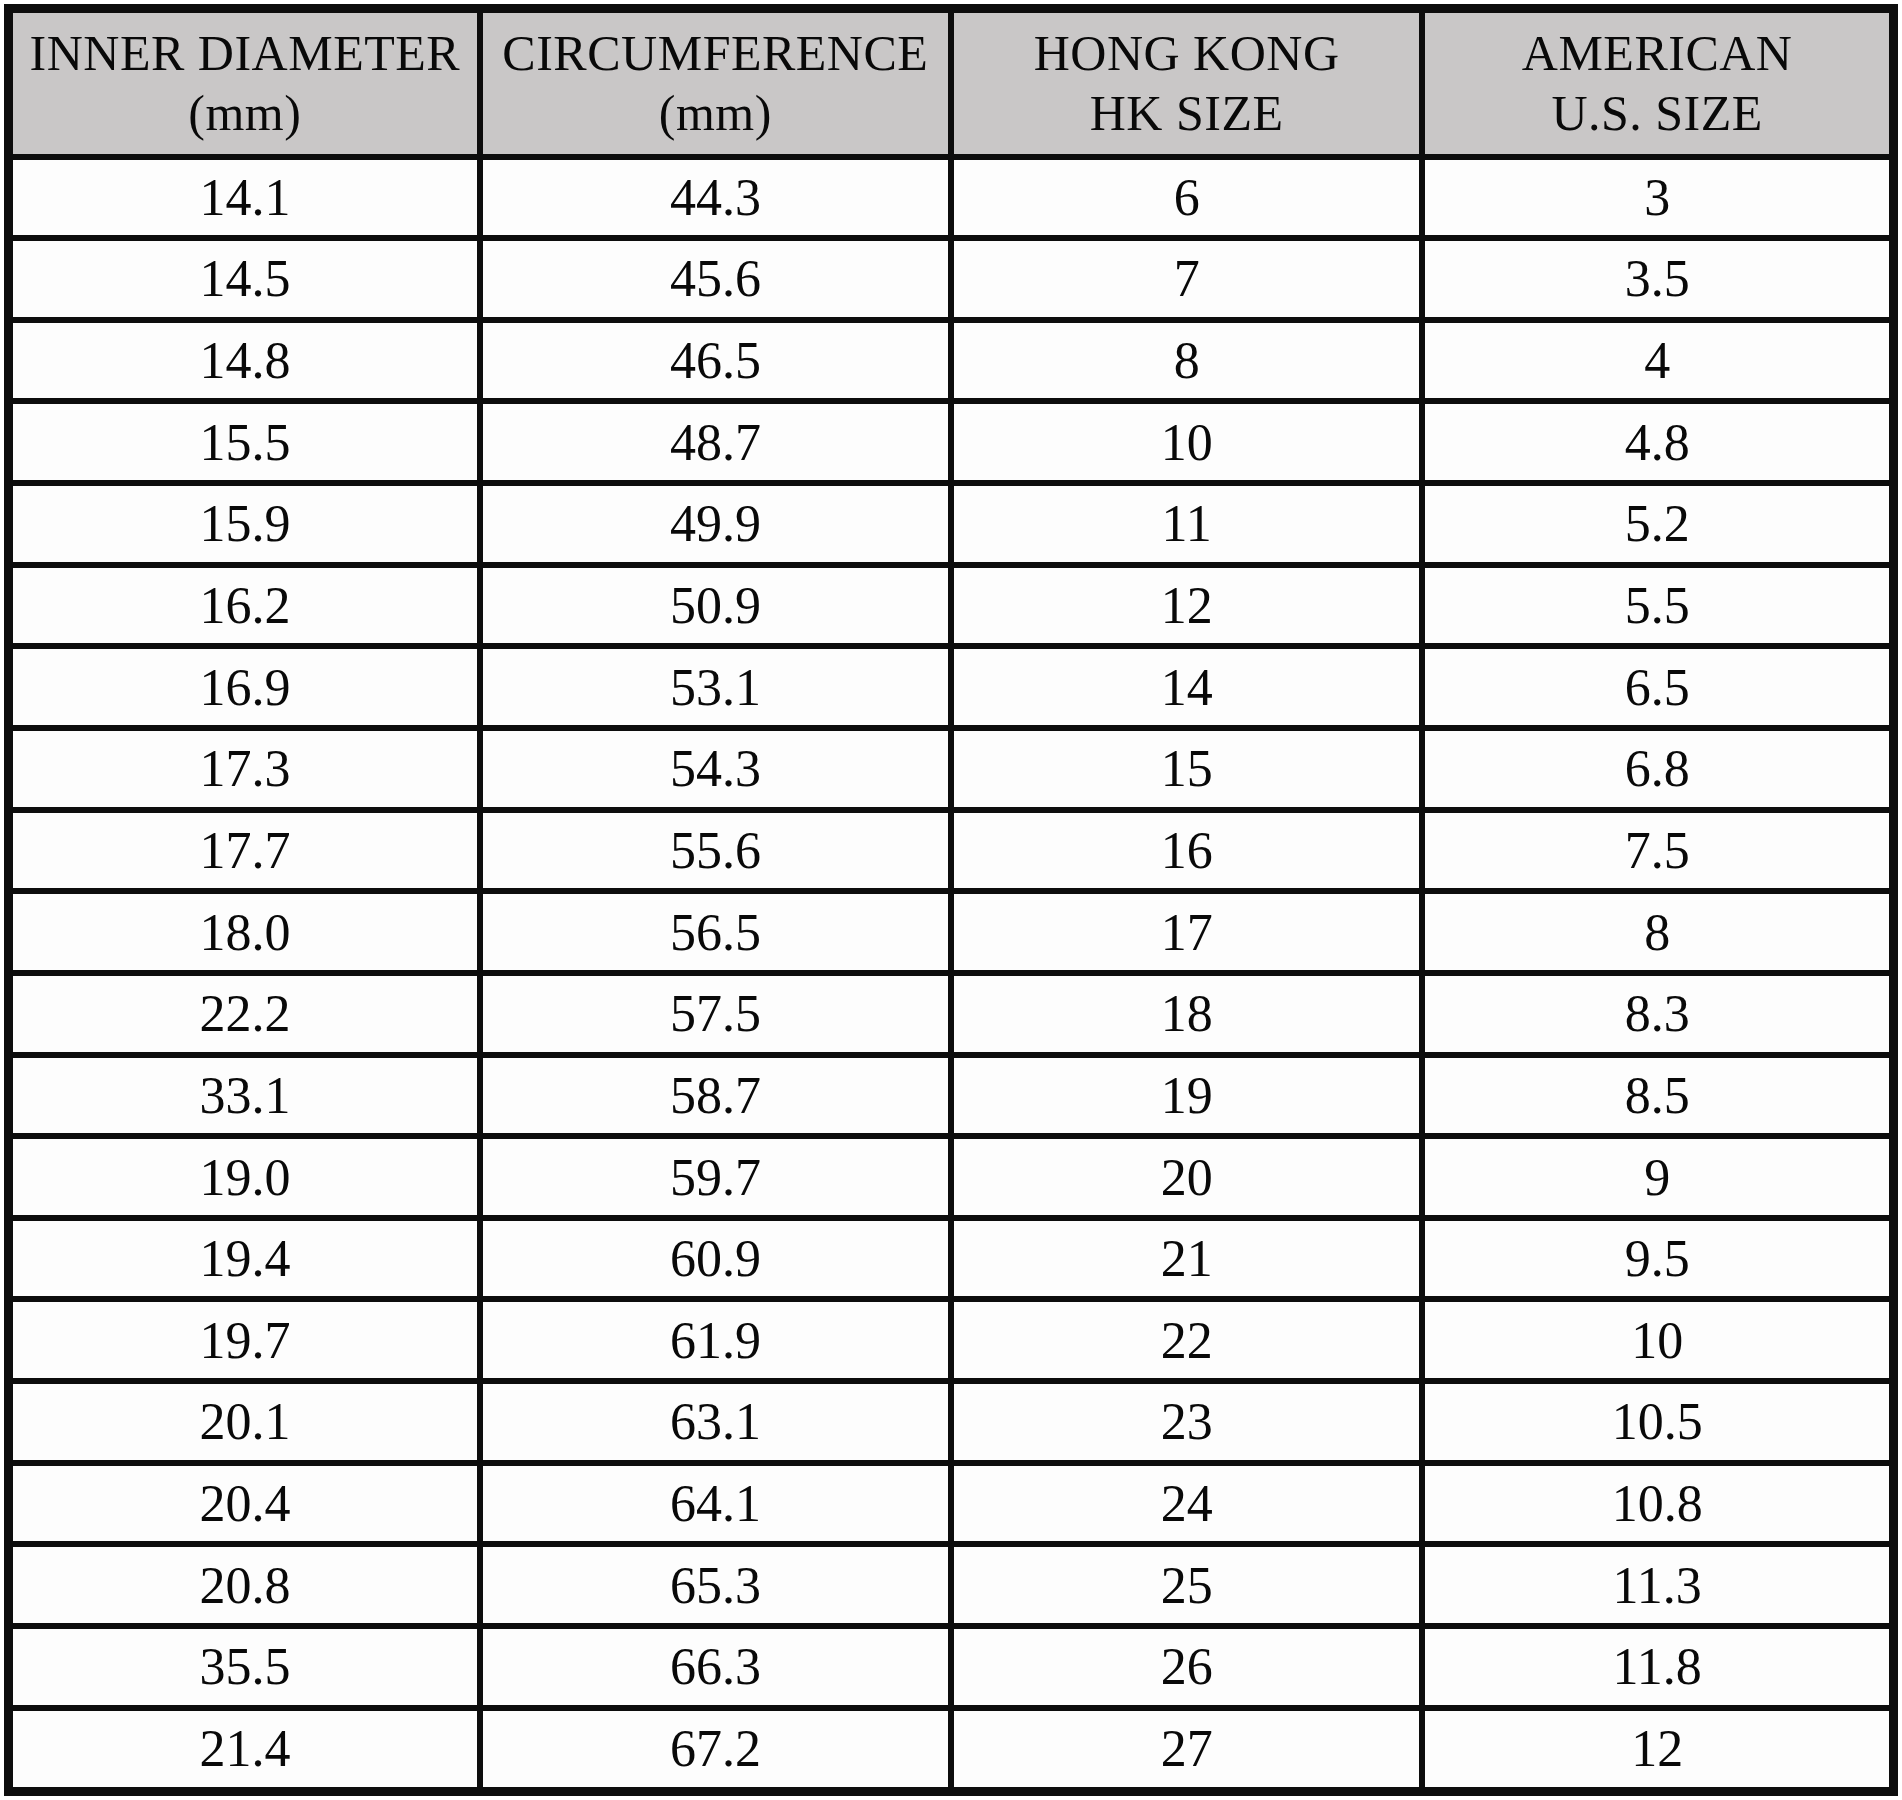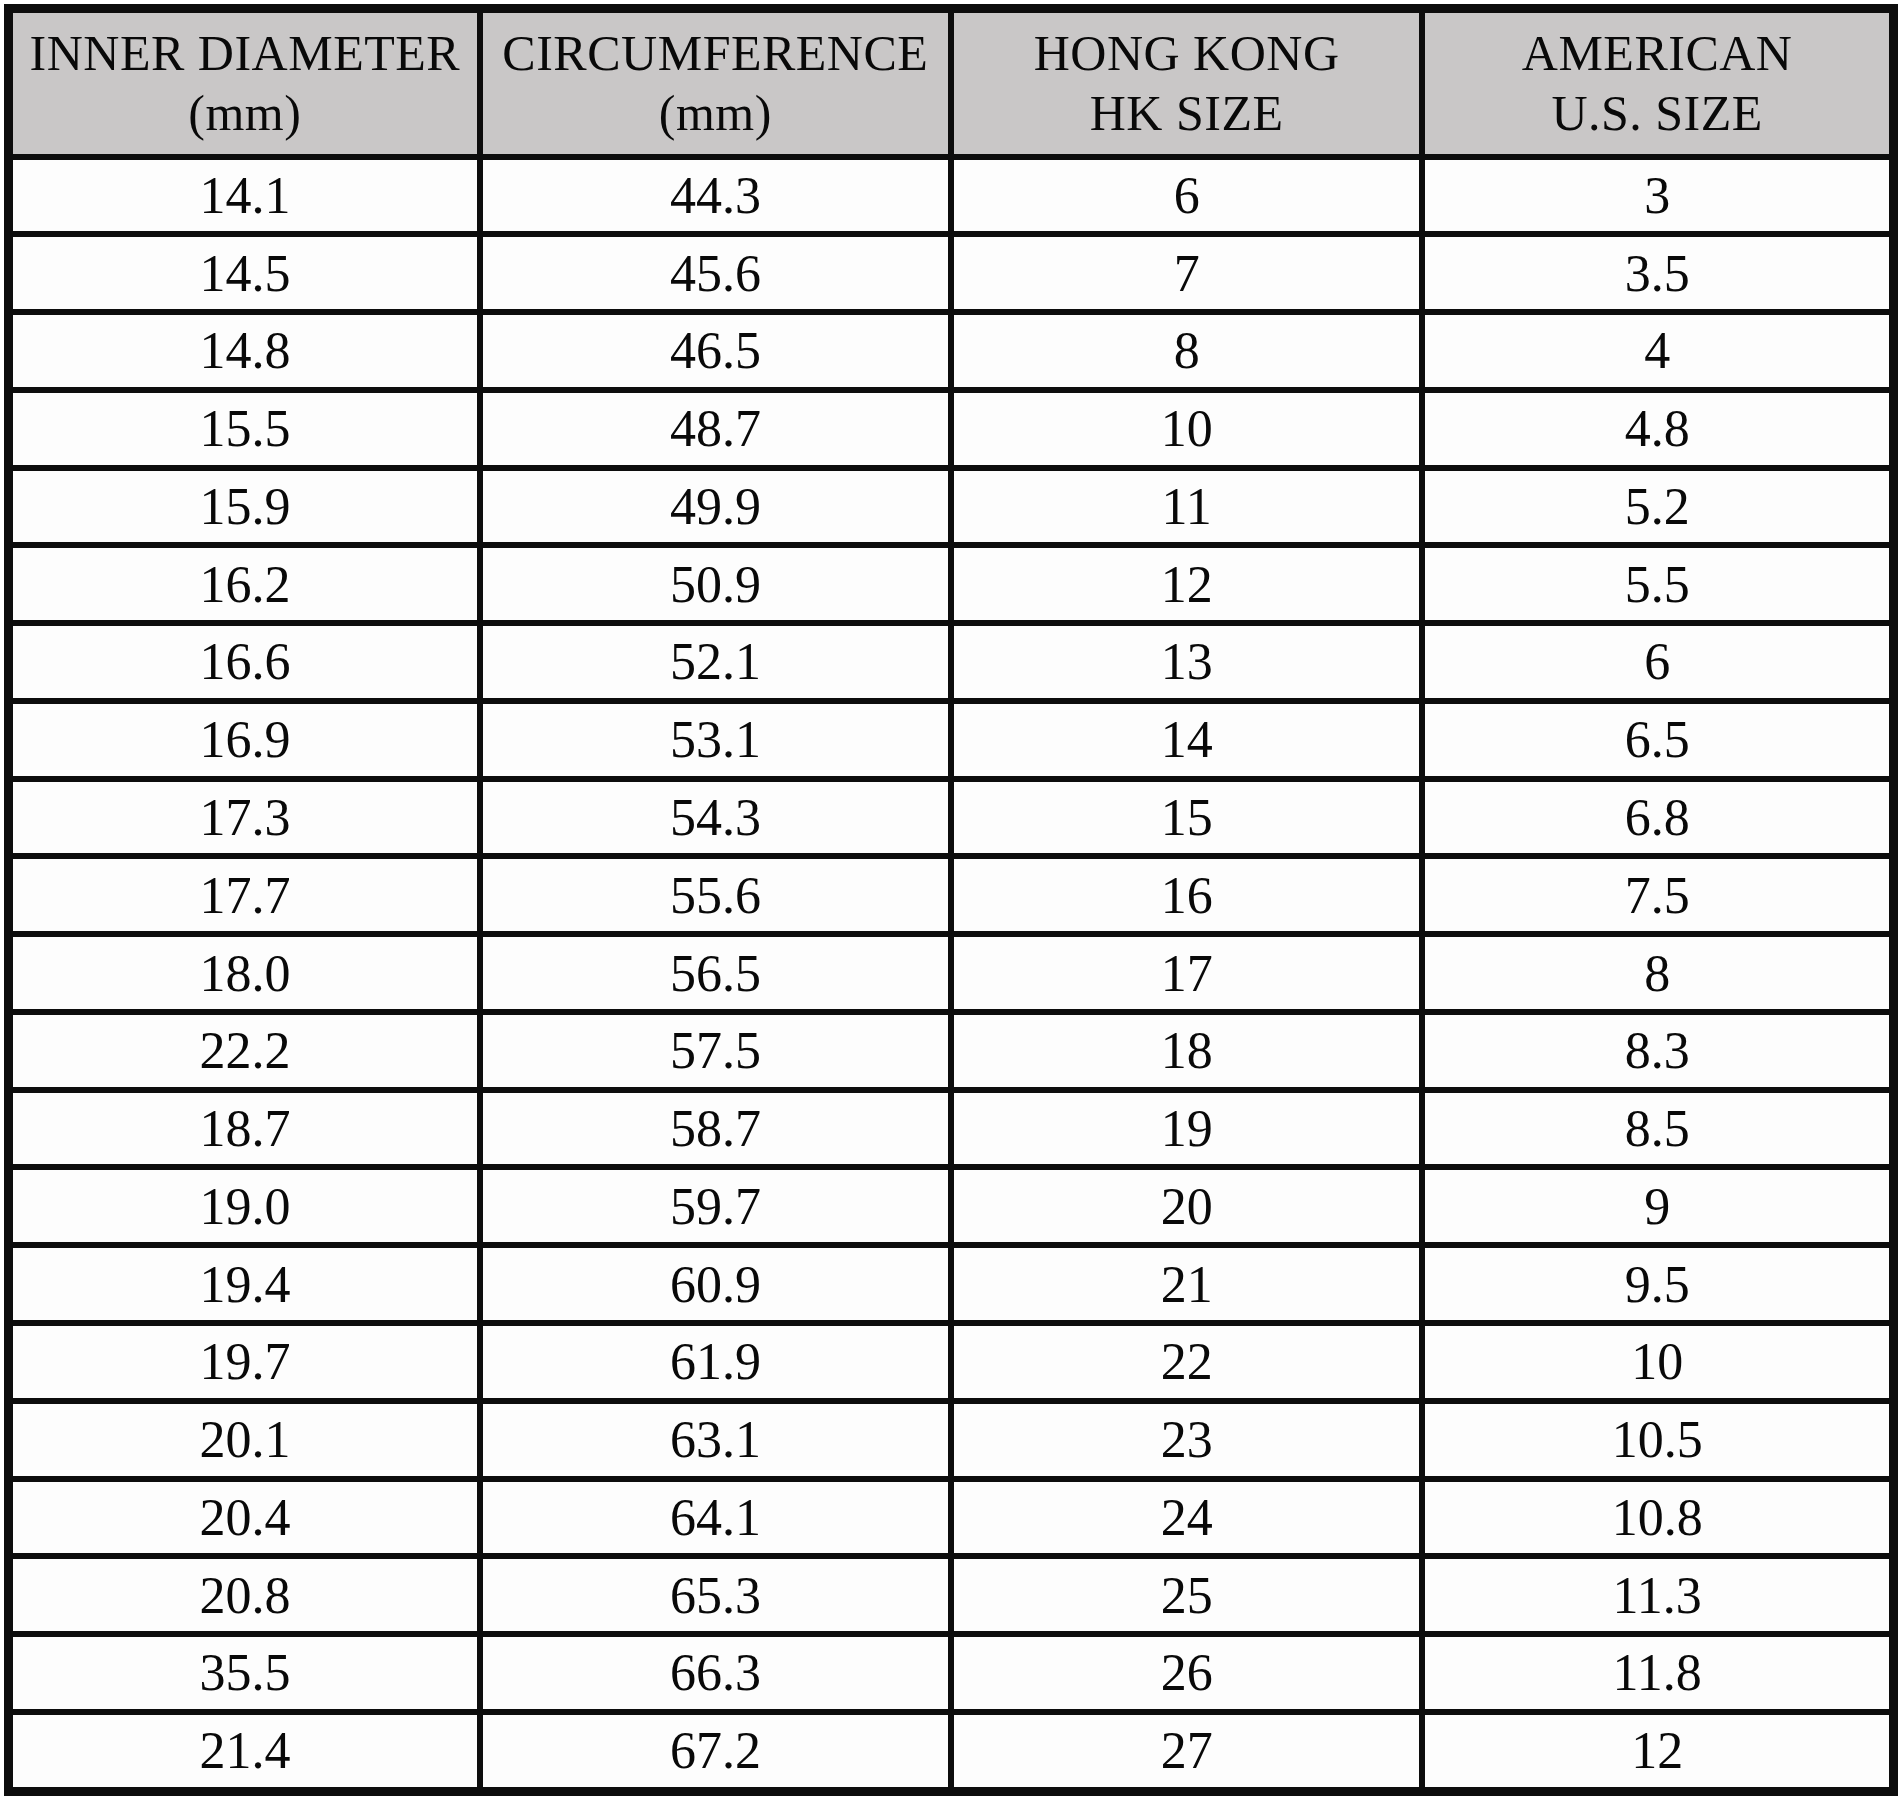--- a/index.html
+++ b/index.html
@@ -110,26 +110,20 @@
           <td>11</td>
           <td>5.2</td>
         </tr>
         <tr>
           <td>16.2</td>
           <td>50.9</td>
           <td>12</td>
           <td>5.5</td>
         </tr>
         <tr>
-          <td>16.6</td>
-          <td>52.1</td>
-          <td>13</td>
-          <td>6</td>
-        </tr>
-        <tr>
           <td>16.9</td>
           <td>53.1</td>
           <td>14</td>
           <td>6.5</td>
         </tr>
         <tr>
           <td>17.3</td>
           <td>54.3</td>
           <td>15</td>
           <td>6.8</td>
@@ -146,21 +140,21 @@
           <td>17</td>
           <td>8</td>
         </tr>
         <tr>
           <td>22.2</td>
           <td>57.5</td>
           <td>18</td>
           <td>8.3</td>
         </tr>
         <tr>
-          <td>18.7</td>
+          <td>33.1</td>
           <td>58.7</td>
           <td>19</td>
           <td>8.5</td>
         </tr>
         <tr>
           <td>19.0</td>
           <td>59.7</td>
           <td>20</td>
           <td>9</td>
         </tr>

